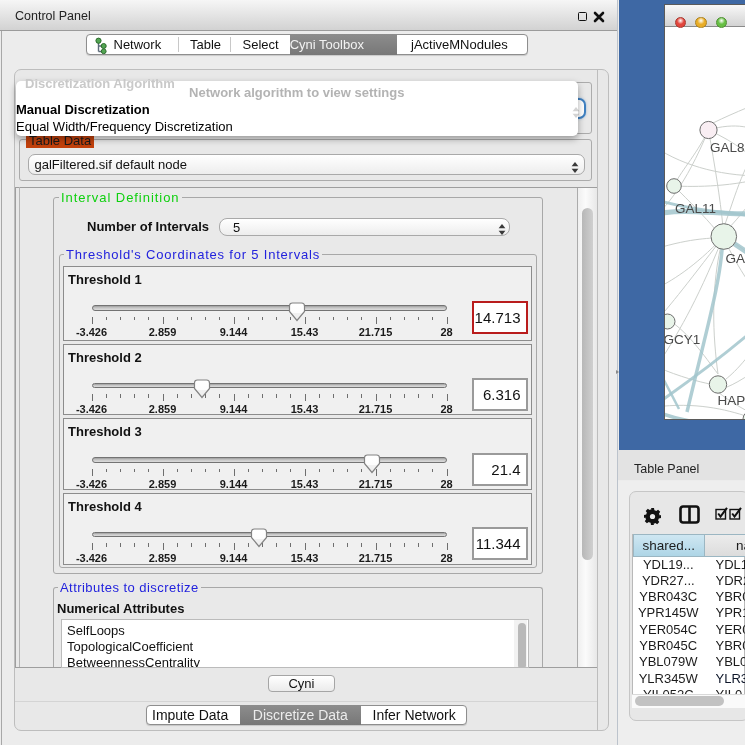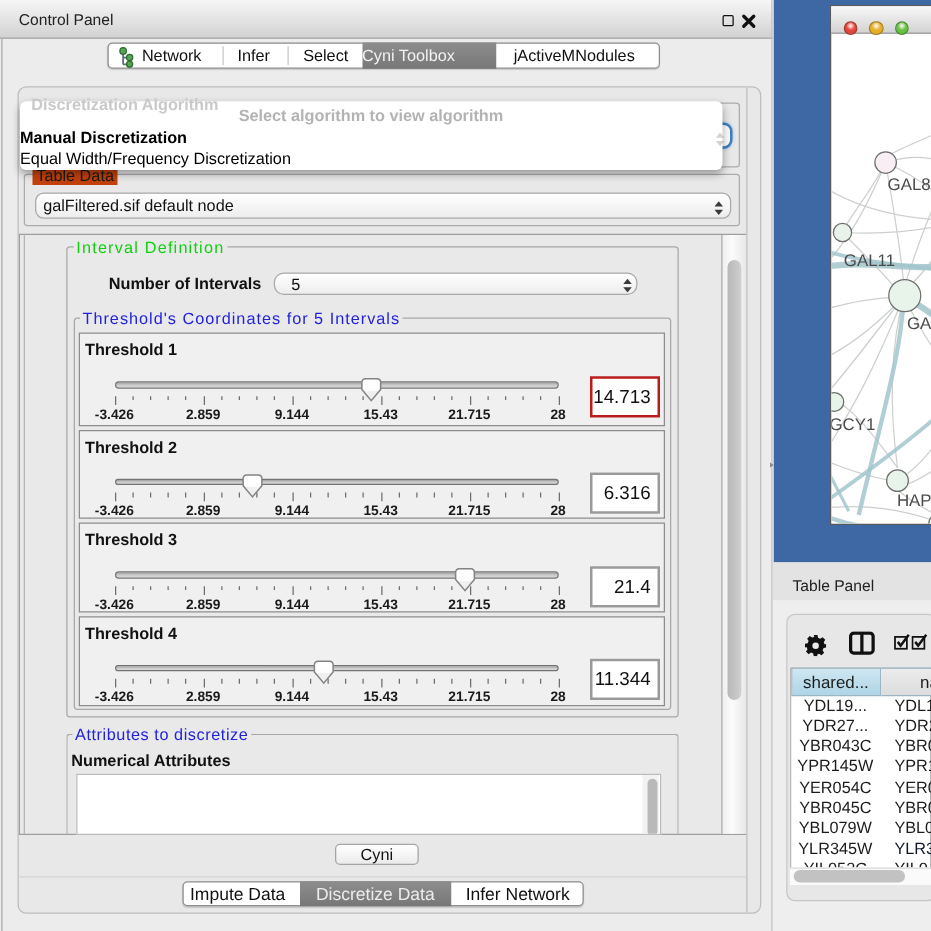--- a/index.html
+++ b/index.html
@@ -142,41 +142,41 @@
 <div class="abs" style="left:85.5px;top:34px;width:442.5px;height:21px;background:#fff;border:1px solid #8e8e8e;border-radius:4px;box-shadow:0 1px 1px rgba(0,0,0,0.15)"></div>
 <div class="abs" style="left:85.5px;top:34px;width:442.5px;height:21px;font-size:13px;color:#111">
   <svg width="14" height="18" viewBox="0 0 14 18" style="position:absolute;left:8px;top:2.5px">
 <path d="M4.5 5 V14.5 M4.5 9 H9 M4.5 14.5 H9" fill="none" stroke="#5c6b7a" stroke-width="1.4"></path>
 <circle cx="4.5" cy="3.7" r="2.6" fill="#53a653" stroke="#2d6b2d" stroke-width="1"></circle>
 <circle cx="9.7" cy="9" r="2.5" fill="#53a653" stroke="#2d6b2d" stroke-width="1"></circle>
 <circle cx="9.7" cy="14.3" r="2.4" fill="#53a653" stroke="#2d6b2d" stroke-width="1"></circle>
 </svg>
   <div class="abs" style="left:28px;top:3px">Network</div>
   <div class="abs" style="left:92px;top:3px;width:1px;height:15px;background:#c8c8c8"></div>
-  <div class="abs" style="left:104.5px;top:3px">Infer</div>
+  <div class="abs" style="left:104.5px;top:3px">Table</div>
   <div class="abs" style="left:144.5px;top:3px;width:1px;height:15px;background:#c8c8c8"></div>
   <div class="abs" style="left:157px;top:3px">Select</div>
   <div class="abs" style="left:204.2px;top:0;width:107.5px;height:21px;background:linear-gradient(#8d8d8d,#777);color:#f2f2f2;text-align:left;line-height:21px">Cyni Toolbox</div>
   <div class="abs" style="left:325.5px;top:3px">jActiveMNodules</div>
 </div>
 
 <div class="abs" style="left:18.5px;top:82px;width:573.5px;height:52px;border:1px solid #ababab;border-radius:3px"></div>
 <div class="abs" style="left:24px;top:97.5px;width:562px;height:21.5px;background:#fff;border:2.5px solid #3f80c1;border-radius:7px;box-shadow:0 0 2.5px rgba(63,128,193,0.5)"></div>
 
 <div class="abs" style="left:18.5px;top:139px;width:573.5px;height:42px;border:1px solid #ababab;border-radius:3px"></div>
 <div class="abs" style="left:26px;top:133px;font-size:13px;color:#1a1a1a;background:#c2410c;padding:0 3px">Table Data</div>
 <div class="abs" style="left:27.5px;top:153.5px;width:557px;height:21px;background:linear-gradient(#ffffff,#ededed);border:1px solid #a9a9a9;border-radius:7px"></div>
 <div class="abs" style="left:34.5px;top:157px;font-size:13px;color:#111">galFiltered.sif default node</div>
 <div class="abs" style="left:571px;top:158.5px"><svg width="8" height="11" viewBox="0 0 8 11">
       <path d="M4 0 L7.4 4.2 H0.6 Z" fill="#3a3a3a"></path>
       <path d="M4 11 L7.4 6.8 H0.6 Z" fill="#3a3a3a"></path>
     </svg></div>
 
 <div class="abs" style="left:15.5px;top:81px;width:562.5px;height:55px;background:#fff;border-radius:5px;box-shadow:0 3px 7px rgba(0,0,0,0.35);z-index:40"></div>
-<div class="abs" style="left:15.5px;top:85px;width:562.5px;text-align:center;font-size:13px;font-weight:bold;color:#b3b3b3;z-index:41">Select algorithm to view algorithm</div>
+<div class="abs" style="left:15.5px;top:85px;width:562.5px;text-align:center;font-size:13px;font-weight:bold;color:#b3b3b3;z-index:41">Network algorithm to view settings</div>
 <div class="abs" style="left:16px;top:102px;font-size:13px;font-weight:bold;color:#000;z-index:41">Manual Discretization</div>
 <div class="abs" style="left:16px;top:118.5px;font-size:13px;color:#000;z-index:41">Equal Width/Frequency Discretization</div>
 <div class="abs" style="left:25px;top:76px;font-size:13px;color:#c9c9c9;z-index:42;font-weight:bold;">Discretization Algorithm</div>
 <div class="abs" style="left:571.5px;top:103.5px;opacity:0.22;z-index:45"><svg width="8" height="11" viewBox="0 0 8 11">
       <path d="M4 0 L7.4 4.2 H0.6 Z" fill="#3a3a3a"></path>
       <path d="M4 11 L7.4 6.8 H0.6 Z" fill="#3a3a3a"></path>
     </svg></div>
 
 <div class="abs" style="left:597px;top:70px;width:1px;height:660px;background:#bdbdbd"></div>
 
@@ -390,20 +390,21 @@
       </defs>
 <path d="M4.5,1 L13.5,1 Q16.5,1 16.5,4 L16.5,9.5 L9,18.5 L1.5,9.5 L1.5,4 Q1.5,1 4.5,1 Z" fill="url(#thg492.5)" stroke="#828282" stroke-width="1.2"></path>
     </svg>
 <div style="position:absolute;left:407.5px;top:33.5px;width:56px;height:33px;background:#fff;border:2px solid #9a9a9a;box-sizing:border-box;font-size:15px;color:#111;text-align:right;line-height:30.5px;padding-right:5px">11.344</div>
 </div>
 
 <div class="abs" style="left:52.5px;top:587px;width:490.5px;height:80px;border:1px solid #a8a8a8;border-radius:3px 3px 0 0;border-bottom:none"></div>
 <div class="abs" style="left:58px;top:580px;font-size:13px;letter-spacing:0.45px;color:#2222dd;background:#e9e9e9;padding:0 2px">Attributes to discretize</div>
 <div class="abs" style="left:57px;top:600.5px;font-size:13px;font-weight:bold;color:#111">Numerical Attributes</div>
 <div class="abs" style="left:61px;top:619px;width:468px;height:48.5px;background:#fff;border:1px solid #bbb;overflow:hidden">
+  <div style="position:absolute;left:5px;top:2.5px;font-size:13px;color:#111;line-height:16.4px">SelfLoops<br>TopologicalCoefficient<br>BetweennessCentrality</div>
   <div style="position:absolute;right:1.5px;top:0;width:13px;height:48px;background:#f2f2f2"></div>
   <div style="position:absolute;right:2.5px;top:3px;width:8px;height:46px;background:#b9b9b9;border-radius:4px"></div>
 </div>
 
 <div class="abs" style="left:268px;top:675px;width:67px;height:17px;background:linear-gradient(#ffffff,#ebebeb);border:1px solid #a5a5a5;border-radius:4px;font-size:13px;color:#111;text-align:center;line-height:16px">Cyni</div>
 
 <div class="abs" style="left:15px;top:700.5px;width:582px;height:1px;background:#d4d4d4"></div>
 
 <div class="abs" style="left:146px;top:704.5px;width:321px;height:20px;background:#fff;border:1px solid #8e8e8e;border-radius:4px;box-shadow:0 1px 1px rgba(0,0,0,0.15)"></div>
 <div class="abs" style="left:146px;top:704.5px;width:321px;height:20px;font-size:14px;color:#111">

